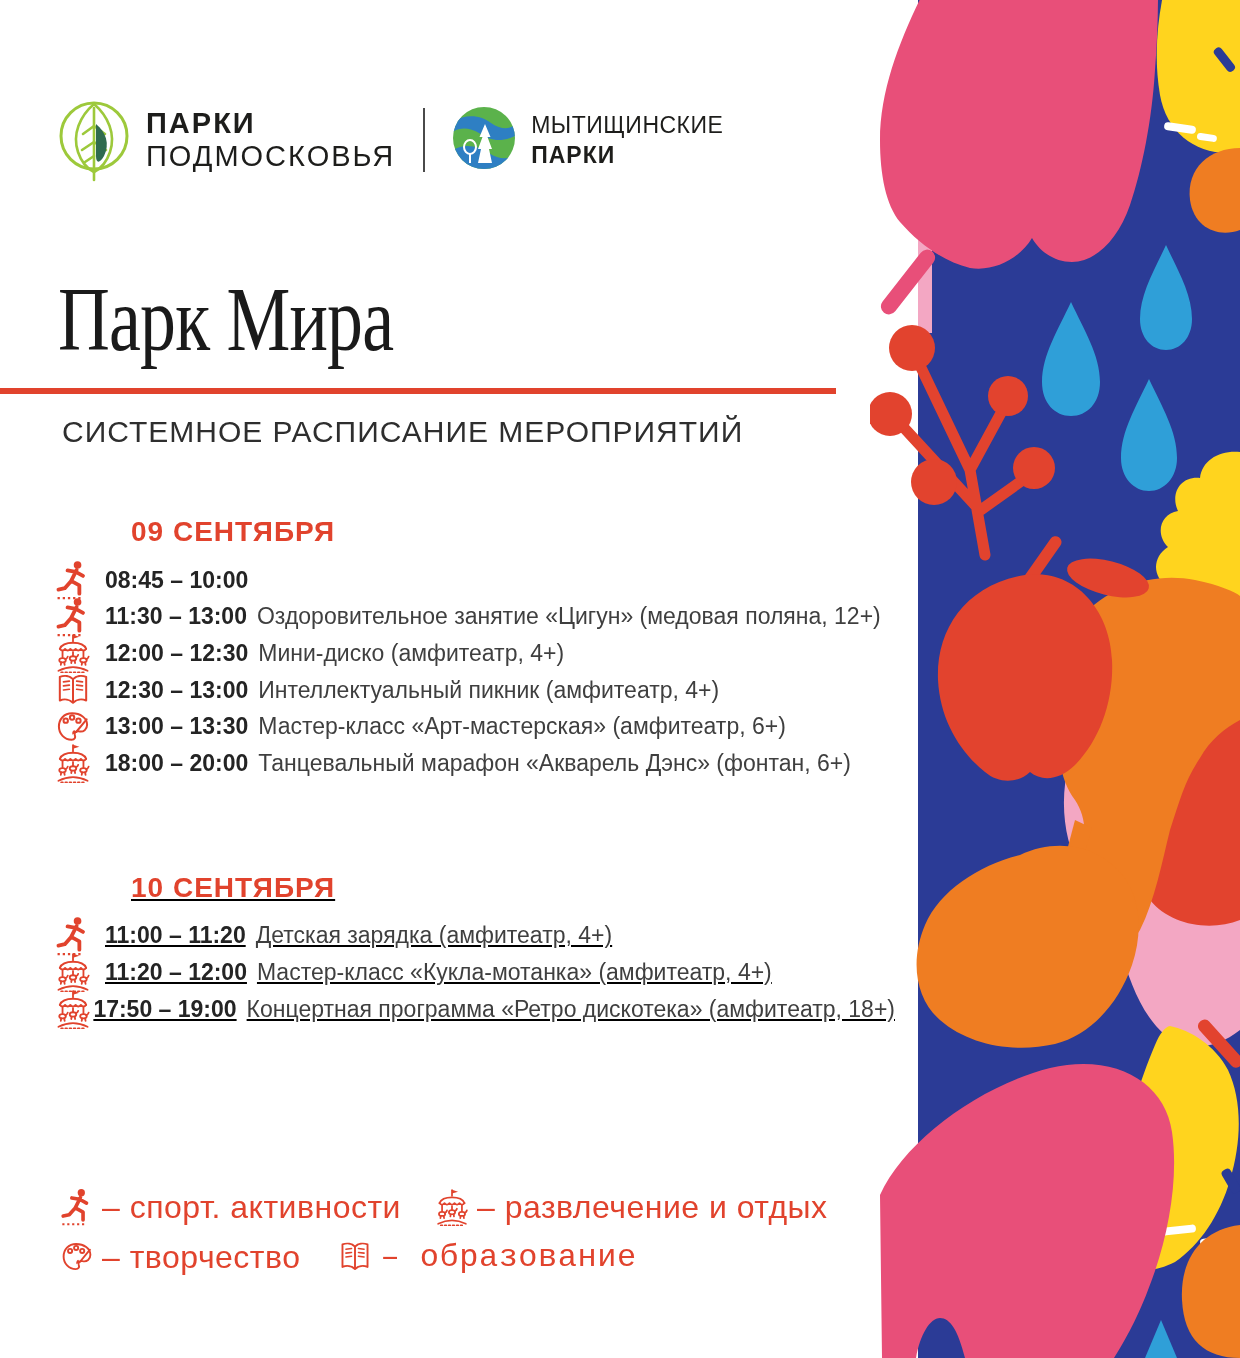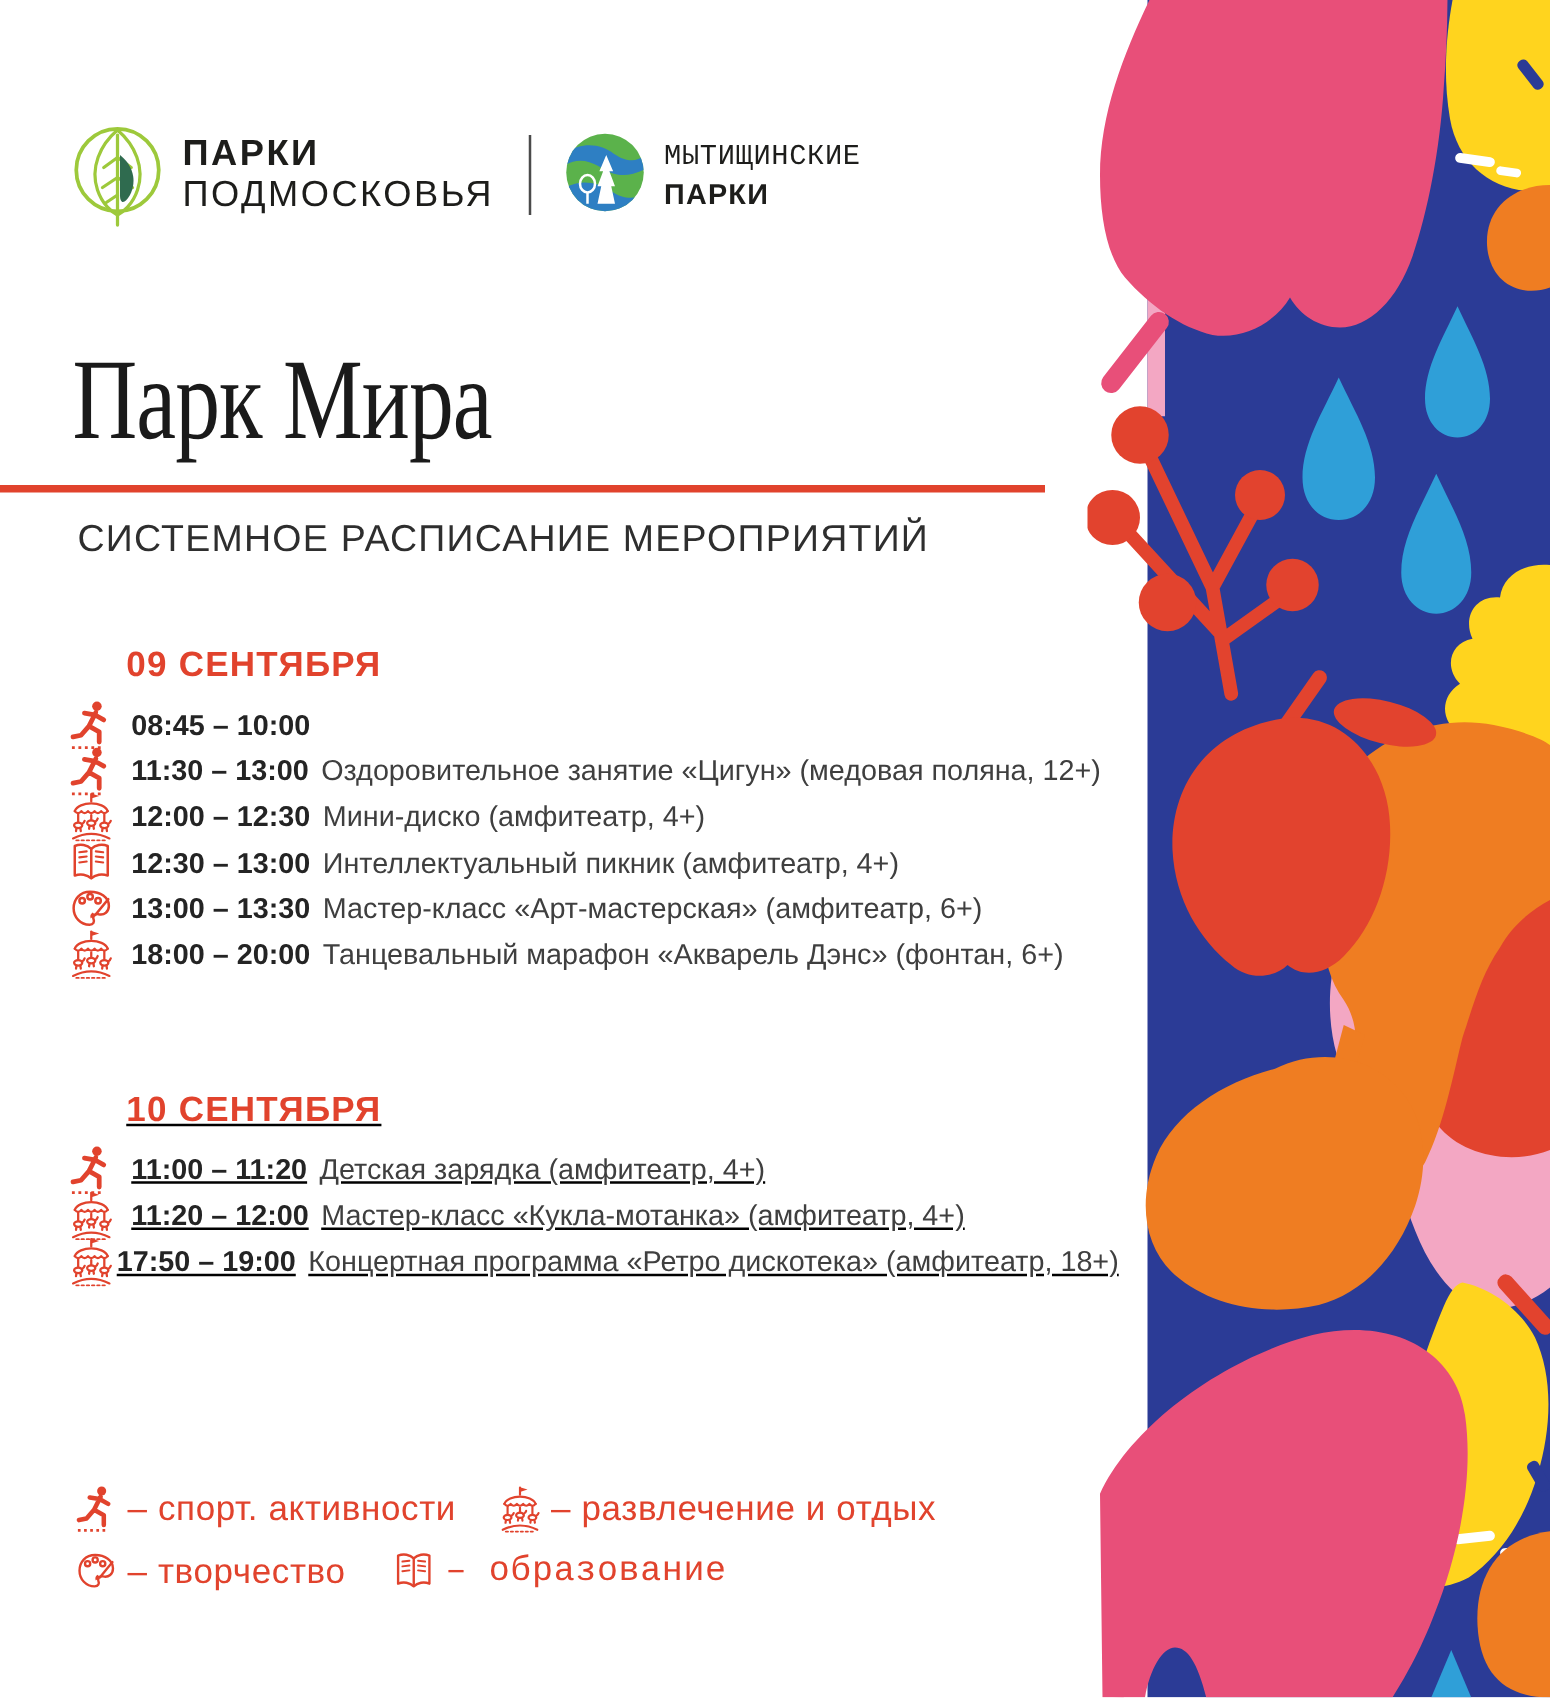--- a/index.html
+++ b/index.html
@@ -7,53 +7,53 @@
     width:1240px;height:1358px;position:relative;overflow:hidden;
     background:#ffffff;font-family:"Liberation Sans",sans-serif;
   }
   
   .logos{position:absolute;left:56px;top:96px;height:88px;display:flex;align-items:center;}
   .logo-block{display:flex;align-items:center;}
   .logo-text{margin-left:14px;color:#1d1d1b;}
   .logo-text .l1{font-weight:bold;font-size:29px;letter-spacing:2px;line-height:33px;}
   .logo-text .l2{font-weight:normal;font-size:29px;letter-spacing:2px;line-height:33px;}
   .logo-divider{width:2px;height:64px;background:#4a4a4a;margin:0 26px 0 28px;}
-  .logo2 .l1{font-weight:normal;font-size:23px;letter-spacing:0.5px;line-height:30px;font-family:Liberation Mono, monospace;}
+  .logo2 .l1{font-weight:normal;font-size:23px;letter-spacing:0.5px;line-height:30px;}
   .logo2 .l2{font-weight:bold;font-size:23px;letter-spacing:1px;line-height:30px;}
   
   .park-title{
     position:absolute;left:58px;top:273px;
     font-family:"Liberation Serif",serif;font-size:92px;line-height:1;
     color:#1a1a1a;white-space:nowrap;
     transform:scaleX(0.78);transform-origin:left top;letter-spacing:-1px;
   }
   .red-rule{position:absolute;left:0;top:388px;width:836px;height:6px;background:#E1432D;}
   .subtitle{
     position:absolute;left:62px;top:414px;font-size:30px;line-height:36px;
     color:#2e2e2e;letter-spacing:1px;white-space:nowrap;
   }
   
   .schedule{position:absolute;left:55px;top:516px;width:840px;}
   .day-date{
-    margin:0 0 14px 46px;color:#E1432D;font-weight:bold;font-size:28px;
+    margin:0 0 14px 76px;color:#E1432D;font-weight:bold;font-size:28px;
     line-height:32px;letter-spacing:1px;
   }
   .day + .day{margin-top:90px;text-decoration:underline;}
   .event{display:flex;align-items:center;height:36.6px;white-space:nowrap;text-align:right;}
   .event .icon{width:50px;display:flex;align-items:center;justify-content:flex-start;}
   .event .icon svg{width:36px;height:40px;display:block;}
   .event .time{font-weight:bold;font-size:23px;color:#242424;}
   .event .etitle{font-size:23px;color:#3f3f3f;margin-left:10px;}
   
   .legend{position:absolute;left:60px;top:1182px;color:#E1432D;}
   .legend-row{display:flex;align-items:center;height:50px;}
   .legend-item{display:flex;align-items:center;}
   .legend-item .icon{display:flex;align-items:center;margin-right:8px;}
   .legend-item .icon svg{width:34px;height:38px;display:block;}
-  .legend-item .label{font-size:28px;letter-spacing:0.5px;white-space:nowrap;}
+  .legend-item .label{font-size:32px;letter-spacing:0.5px;white-space:nowrap;}
   .legend-gap1{margin-left:34px;}
   .legend-gap2{margin-left:38px;font-family:Liberation Mono, monospace;}
   
   .art{position:absolute;top:0;right:0;width:370px;height:1358px;}
   .art svg{display:block;}
 </style>
 </head>
 <body>
 
 <div class="logos">

